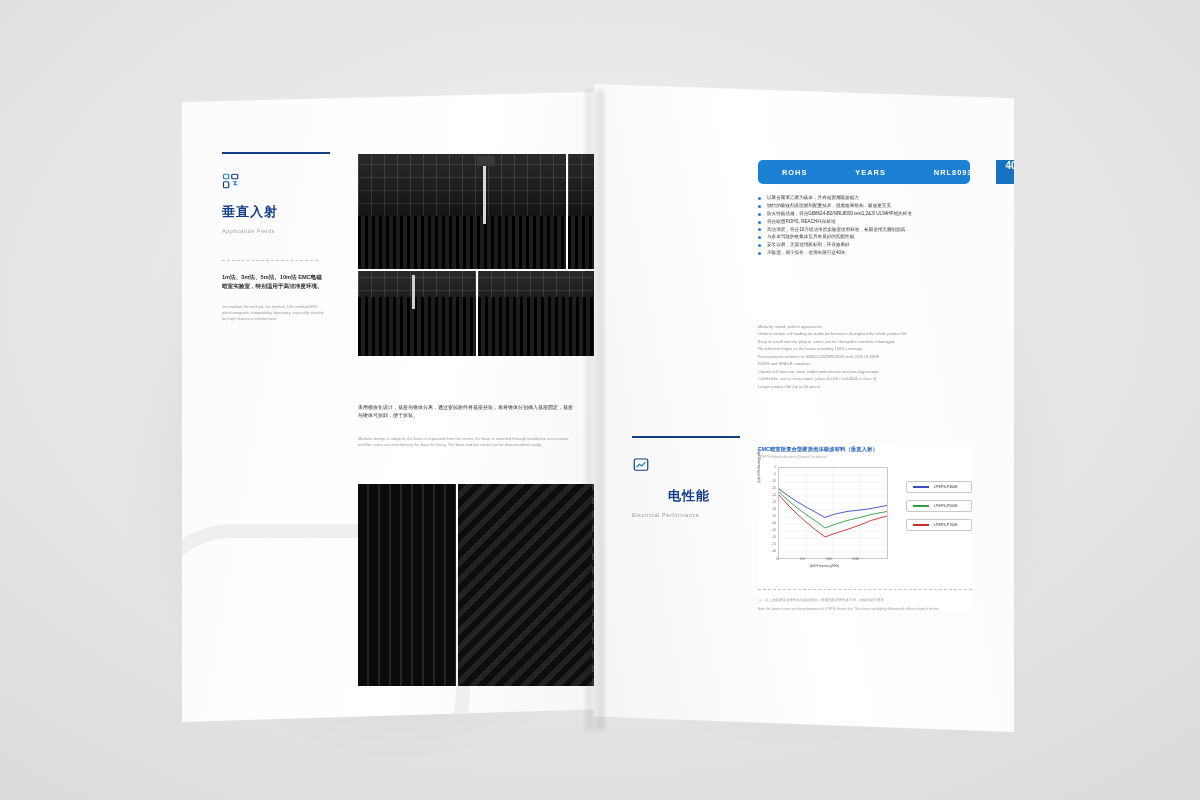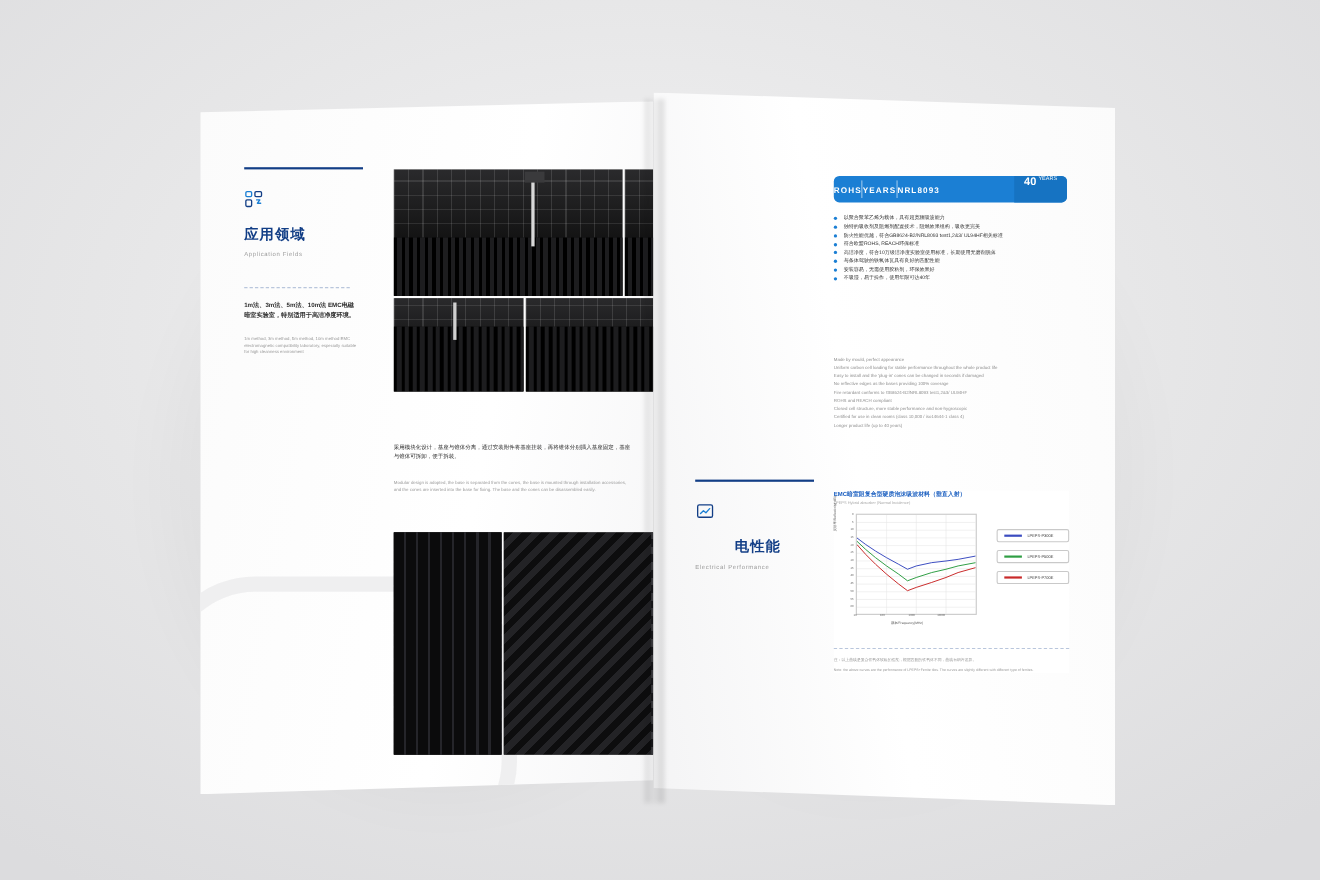--- a/index.html
+++ b/index.html
@@ -103,21 +103,21 @@
     background:
       repeating-linear-gradient(90deg,#0b0b0c 0 9px,#25252a 9px 11px),
       repeating-linear-gradient(0deg,#0b0b0c 0 9px,#26262b 9px 11px),
       #101013;
   }
 
   
   .badge-bar{
     background:#1b7fd4;border-radius:5px;color:#fff;display:flex;align-items:center;
   }
-  .badge-bar .bi{padding:0 0;font-weight:bold;letter-spacing:1px;}
+  .badge-bar .bi{padding:0 24px;font-weight:bold;letter-spacing:1px;}
   .badge-bar .sep{width:1px;height:16px;background:rgba(255,255,255,.55);}
   .badge-bar .yrs{
     margin-left:auto;background:#1673c2;height:100%;display:flex;align-items:flex-start;
     padding:0 9px;border-radius:0 5px 5px 0;gap:2px;
   }
   .badge-bar .yrs b{font-size:10px;}
   .badge-bar .yrs i{font-style:normal;font-size:5px;opacity:.95;}
 
   ul.bul{margin:0;padding:0;list-style:none;}
   ul.bul li{
@@ -162,21 +162,21 @@
 
       <div class="sec" style="left:40px;top:60px;width:108px;">
         <div class="rule"></div>
         <div style="height:18px"></div>
         <svg class="sec-icon" viewBox="0 0 24 24">
           <rect x="2" y="3" width="7" height="6" rx="1.4" fill="none" stroke="#1b7fd4" stroke-width="1.6"></rect>
           <rect x="2" y="13" width="7" height="8" rx="1.4" fill="none" stroke="#123e86" stroke-width="1.6"></rect>
           <rect x="13" y="3" width="8" height="6" rx="1.4" fill="none" stroke="#123e86" stroke-width="1.6"></rect>
           <path d="M15 13l4 0 -3 4 4 0" fill="none" stroke="#1b7fd4" stroke-width="1.6" stroke-linecap="round" stroke-linejoin="round"></path>
         </svg>
-        <div class="sec-title" style="font-size:13px;">应用领域</div>
+        <div class="sec-title" style="font-size:13px;">垂直入射</div>
         <div class="sec-sub" style="font-size:5.4px;">Application Fields</div>
         <div class="dashed" style="margin-top:26px;width:96px;"></div>
         <div class="cn" style="font-size:5.6px;margin-top:12px;width:104px;font-weight:bold;">1m法、3m法、5m法、10m法 EMC电磁暗室实验室，特别适用于高洁净度环境。</div>
         <div class="en" style="font-size:3.9px;margin-top:14px;width:104px;">1m method, 3m method, 5m method, 10m method EMC electromagnetic compatibility laboratory, especially suitable for high cleanness environment</div>
       </div>
 
       <div class="photo anechoic" style="left:176px;top:62px;width:208px;height:115px;position:absolute;">
         <div class="cones"></div>
         <div class="pole" style="left:60%;top:6px;height:64px;"></div>
         <div style="position:absolute;left:57%;top:2px;width:18px;height:10px;background:#3a3a3c;"></div>

